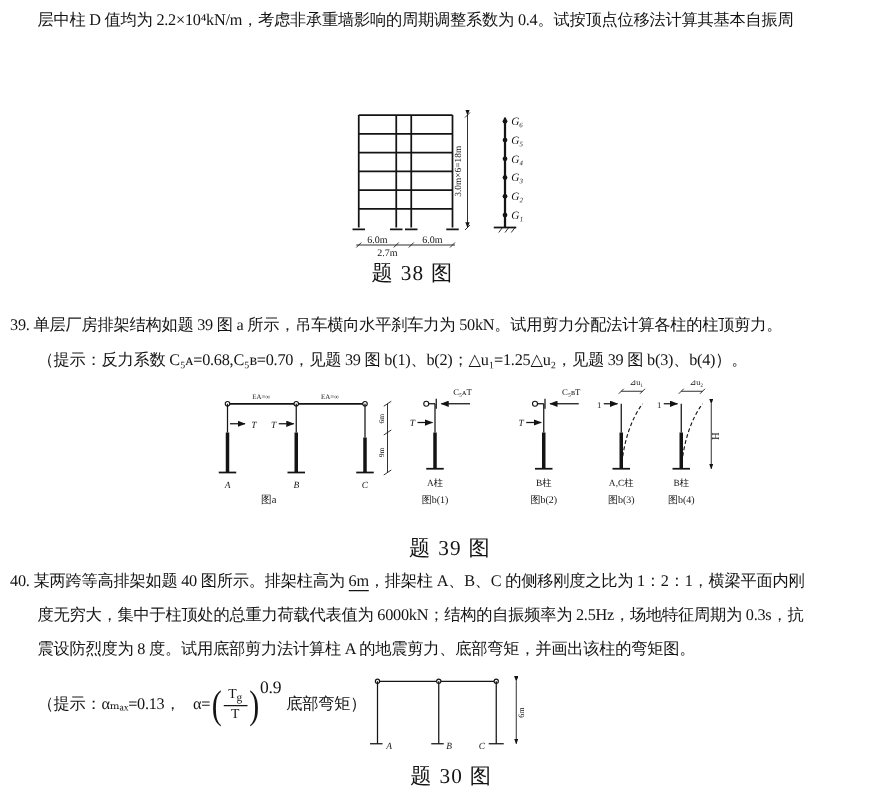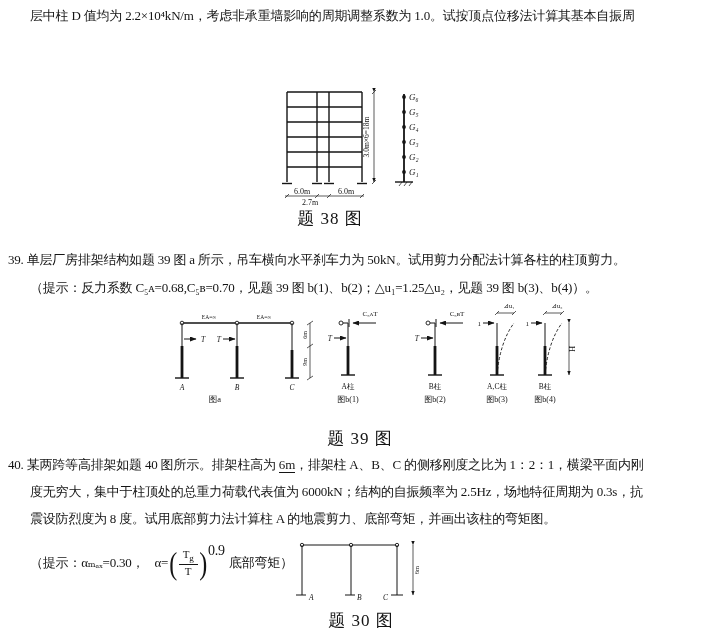--- a/index.html
+++ b/index.html
@@ -32,21 +32,21 @@
   .thick{stroke:#141414;stroke-width:2.8;fill:none;}
   .dim{stroke:#141414;stroke-width:0.7;fill:none;}
   .dash{stroke:#141414;stroke-width:0.9;fill:none;stroke-dasharray:3 2;}
   .joint{fill:#ffffff;stroke:#141414;stroke-width:0.9;}
   .massdot{fill:#141414;stroke:none;}
 </style>
 </head>
 <body>
 
 <div class="problem" style="top:2px;">
-  <div class="pline indent">层中柱 D 值均为 2.2×10⁴kN/m，考虑非承重墙影响的周期调整系数为 1.0。试按顶点位移法计算其基本自振周</div>
+  <div class="pline indent">层中柱 D 值均为 2.2×10⁴kN/m，考虑非承重墙影响的周期调整系数为 0.4。试按顶点位移法计算其基本自振周</div>
 </div>
 
 <svg style="left:272px;top:86px;" width="185" height="122" viewBox="0 0 185 122">
   <defs>
     <marker id="ar38" markerWidth="7" markerHeight="5" refX="6" refY="2.5" orient="auto">
       <path d="M0,0 L6.5,2.5 L0,5 z" fill="#141414"></path>
     </marker>
   </defs>
   <g>
 
@@ -221,21 +221,21 @@
 <div class="problem" style="top:451px;">
   <div class="pline">
     <span>40. 某两跨等高排架如题 40 图所示。排架柱高为 </span><span class="u">6m</span><span>，排架柱 A、B、C 的侧移刚度之比为 1：2：1，横梁平面内刚</span>
   </div>
   <div class="pline indent">度无穷大，集中于柱顶处的总重力荷载代表值为 6000kN；结构的自振频率为 2.5Hz，场地特征周期为 0.3s，抗</div>
   <div class="pline indent">震设防烈度为 8 度。试用底部剪力法计算柱 A 的地震剪力、底部弯矩，并画出该柱的弯矩图。</div>
 </div>
 
 <div class="hint40">
   <span>（提示：</span>
-  <span class="gap">αₘₐₓ=0.30，</span>
+  <span class="gap">αₘₐₓ=0.13，</span>
   <span>α=</span>
   <span class="bigp">(</span>
   <span class="frac">
     <span class="num"><span>T</span><sub>g</sub></span>
     <span class="den">T</span>
   </span>
   <span class="bigp">)</span>
   <span class="expo">0.9</span>
   <span>底部弯矩</span>
   <span>）</span>

